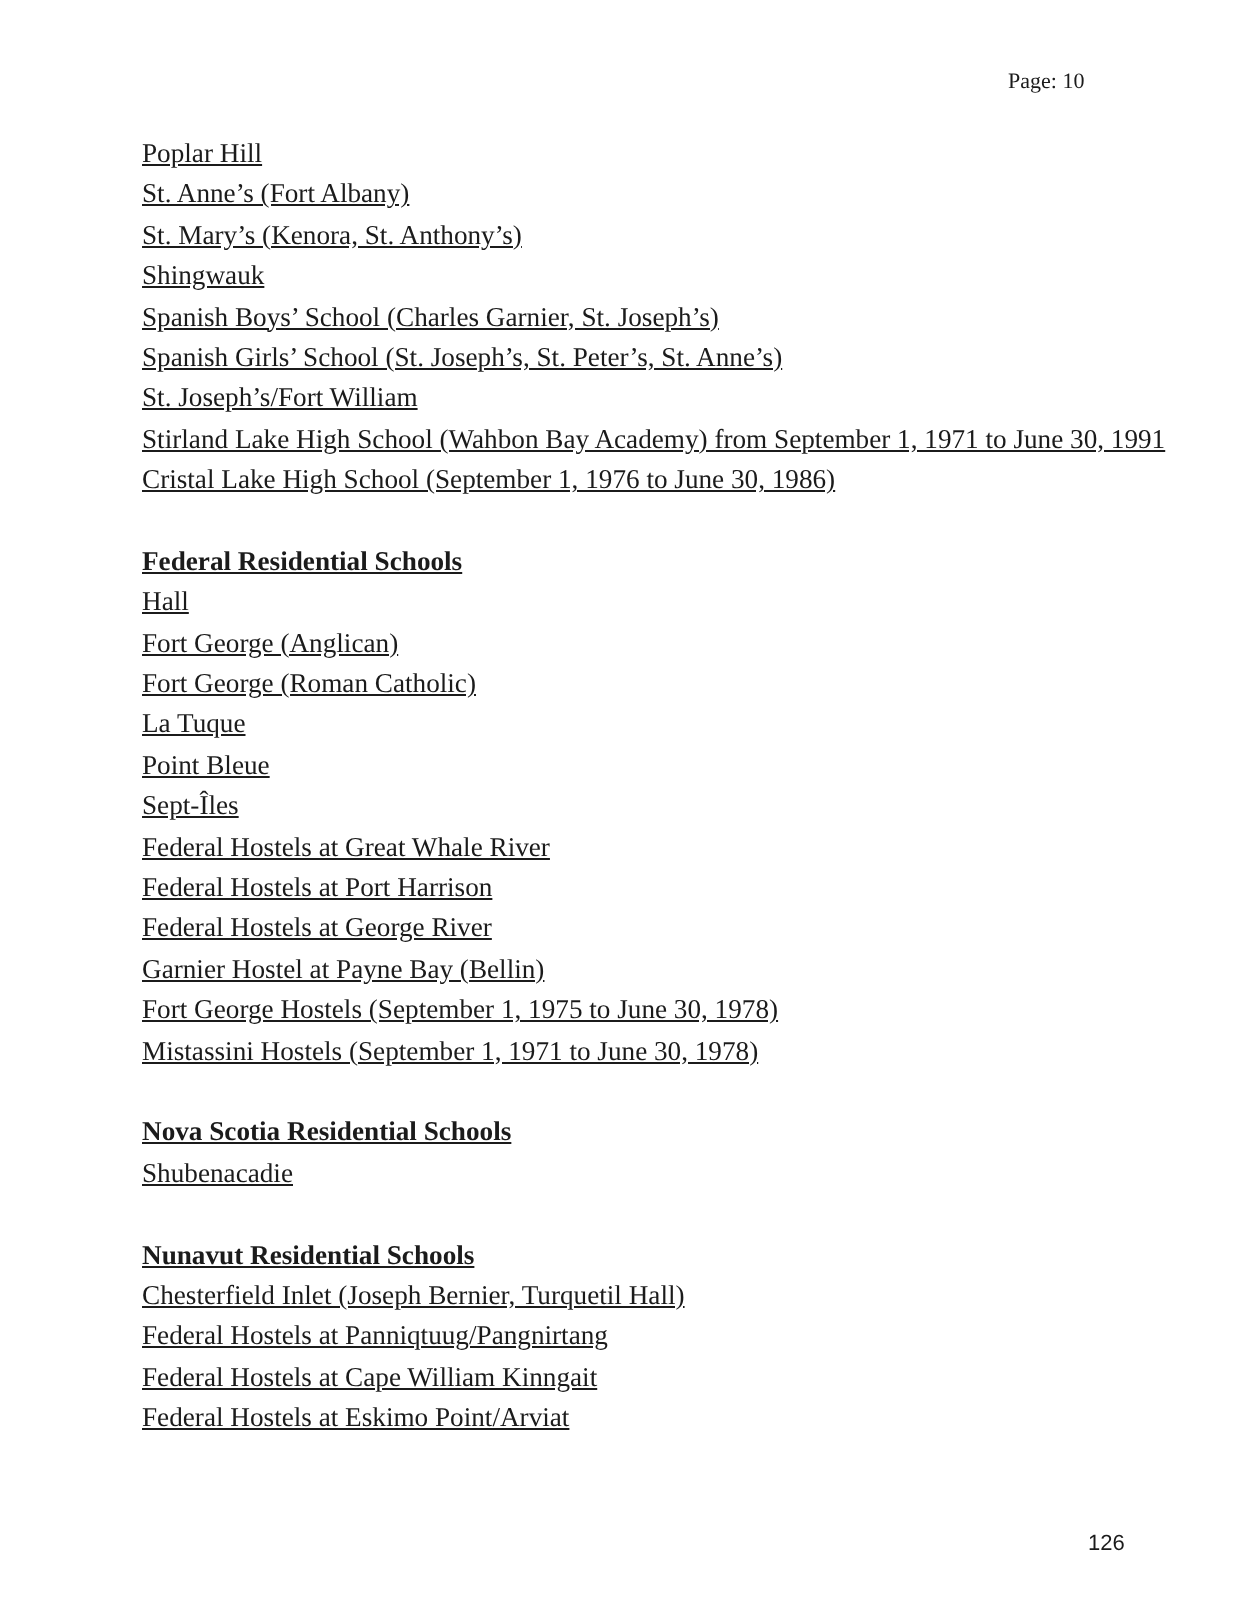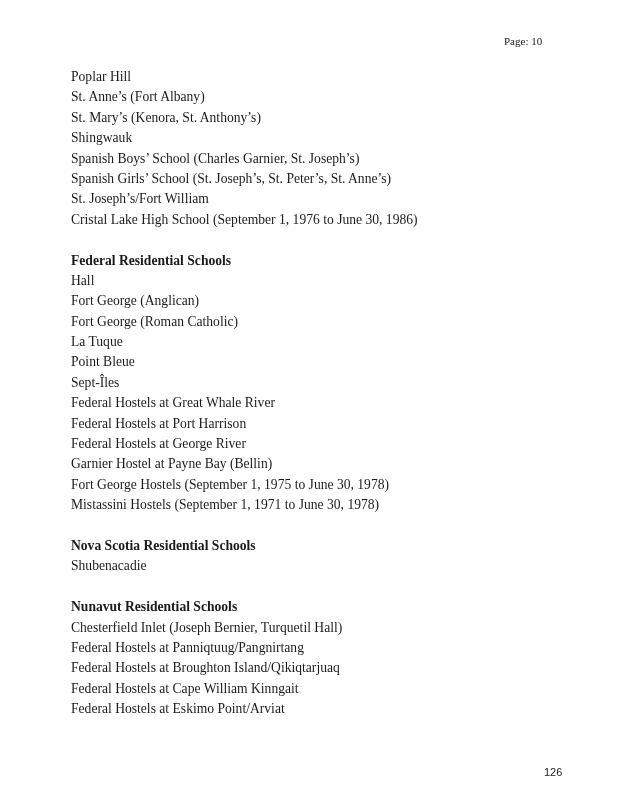--- a/index.html
+++ b/index.html
@@ -22,20 +22,21 @@
     top: 31px;
     font-size: 11px;
     line-height: 20px;
     white-space: nowrap;
   }
   .content {
     position: absolute;
     left: 71px;
     top: 67px;
     right: 8px;
+    text-decoration: underline;
   }
   .line {
     height: 20.4px;
     line-height: 20.4px;
     font-size: 13.6px;
     white-space: nowrap;
   }
   .line.heading {
     font-weight: bold;
   }
@@ -56,20 +57,21 @@
   <div class="page-header">Page: 10</div>
 
   <div class="content" id="content">
       <div class="line">Poplar Hill</div>
       <div class="line">St. Anne’s (Fort Albany)</div>
       <div class="line">St. Mary’s (Kenora, St. Anthony’s)</div>
       <div class="line">Shingwauk</div>
       <div class="line">Spanish Boys’ School (Charles Garnier, St. Joseph’s)</div>
       <div class="line">Spanish Girls’ School (St. Joseph’s, St. Peter’s, St. Anne’s)</div>
       <div class="line">St. Joseph’s/Fort William</div>
+      <div class="line">Stirland Lake High School (Wahbon Bay Academy) from September 1, 1971 to June 30, 1991</div>
       <div class="line">Cristal Lake High School (September 1, 1976 to June 30, 1986)</div>
       <div class="line"></div>
       <div class="line heading">Federal Residential Schools</div>
       <div class="line">Hall</div>
       <div class="line">Fort George (Anglican)</div>
       <div class="line">Fort George (Roman Catholic)</div>
       <div class="line">La Tuque</div>
       <div class="line">Point Bleue</div>
       <div class="line">Sept-Îles</div>
       <div class="line">Federal Hostels at Great Whale River</div>
@@ -78,19 +80,18 @@
       <div class="line">Garnier Hostel at Payne Bay (Bellin)</div>
       <div class="line">Fort George Hostels (September 1, 1975 to June 30, 1978)</div>
       <div class="line">Mistassini Hostels (September 1, 1971 to June 30, 1978)</div>
       <div class="line"></div>
       <div class="line heading">Nova Scotia Residential Schools</div>
       <div class="line">Shubenacadie</div>
       <div class="line"></div>
       <div class="line heading">Nunavut Residential Schools</div>
       <div class="line">Chesterfield Inlet (Joseph Bernier, Turquetil Hall)</div>
       <div class="line">Federal Hostels at Panniqtuug/Pangnirtang</div>
-      <div class="line">Federal Hostels at Broughton Island/Qikiqtarjuaq</div>
       <div class="line">Federal Hostels at Cape William Kinngait</div>
       <div class="line">Federal Hostels at Eskimo Point/Arviat</div>
     </div>
 
   <div class="page-footer">126</div>
 </div>
 
 </body></html>

